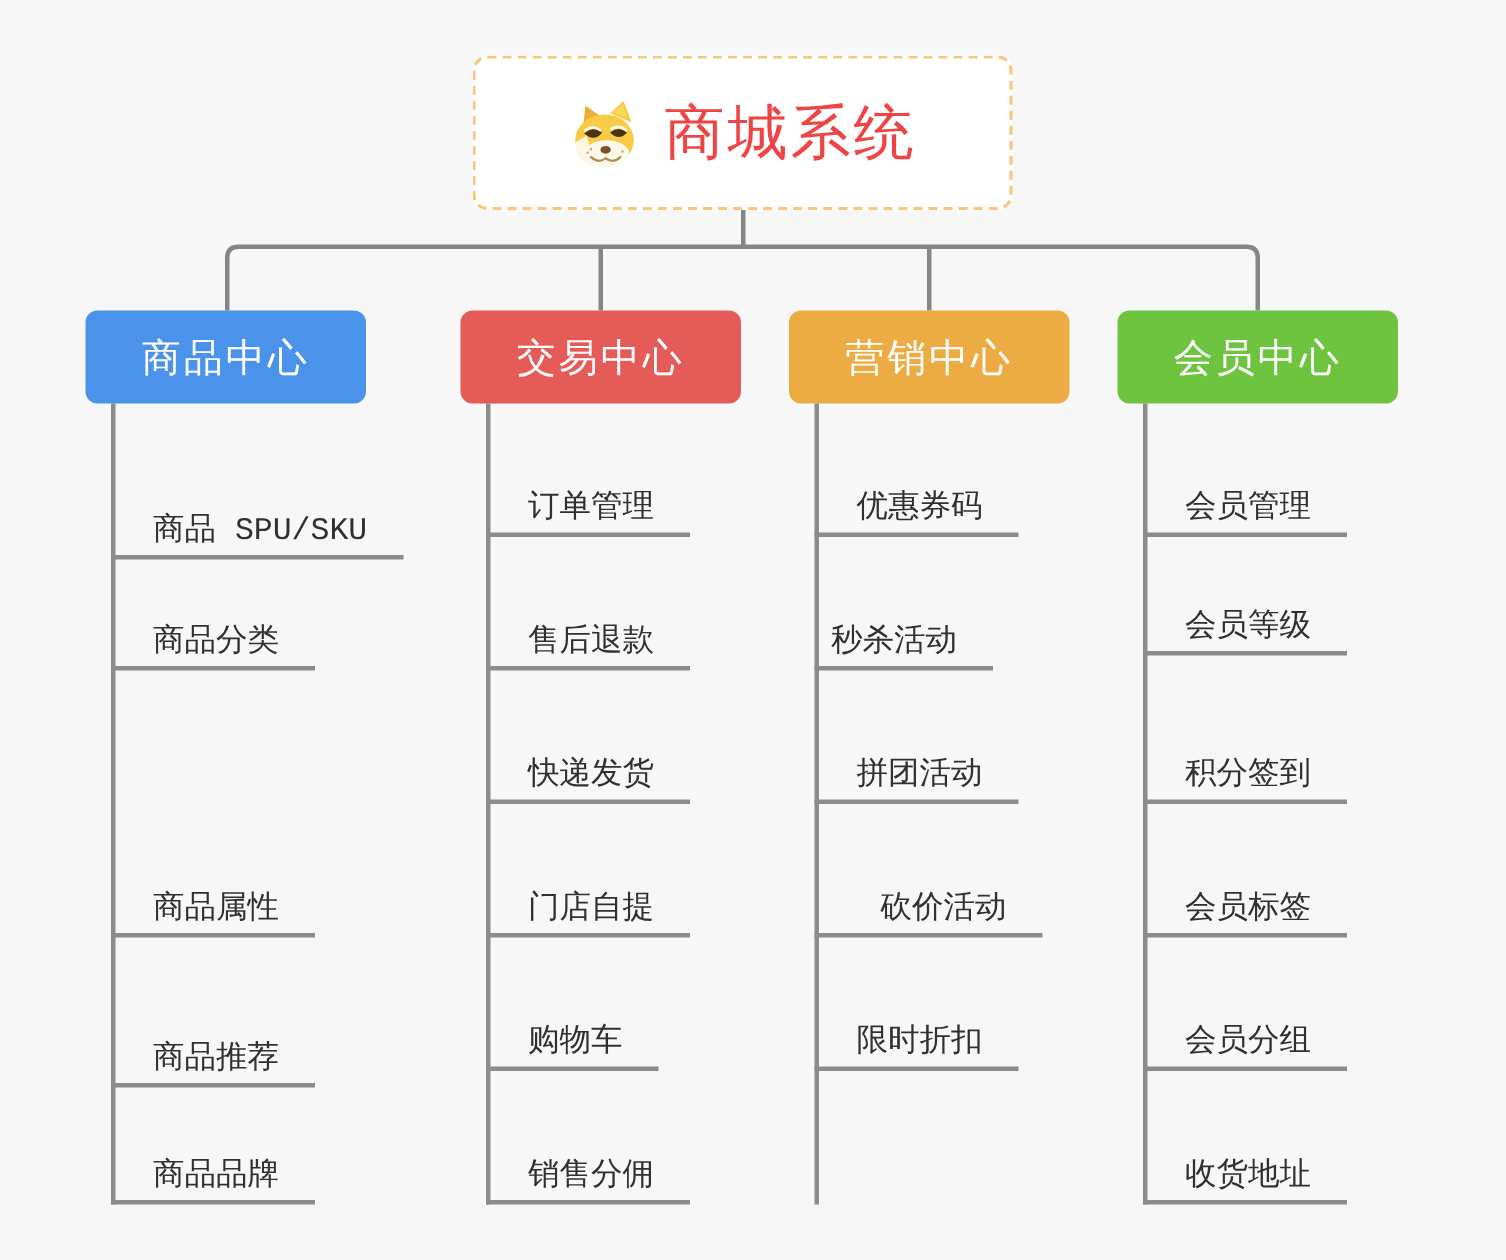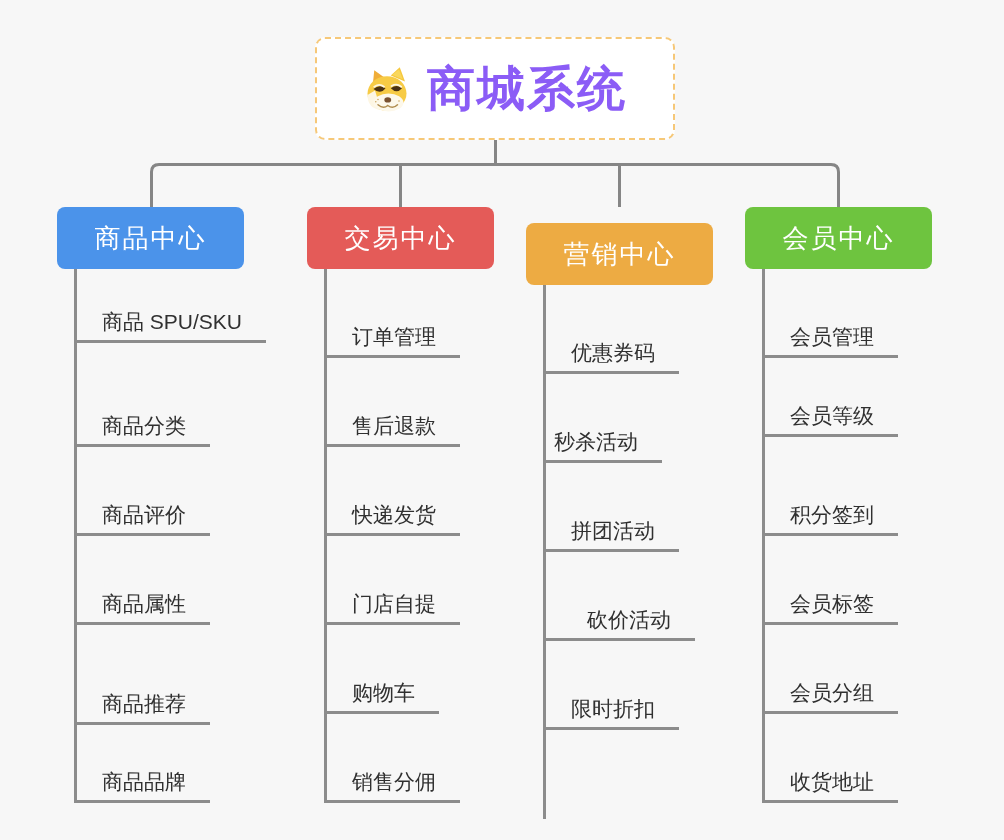--- a/index.html
+++ b/index.html
@@ -18,22 +18,22 @@
   .root-node{
     position:absolute;left:315px;top:37px;width:360px;height:103px;
     background:#ffffff;
     border:2px dashed #f6c878;
     border-radius:10px;
     box-sizing:border-box;
     display:flex;align-items:center;justify-content:center;gap:16px;
     cursor:pointer;
   }
   .root-title{
-    font-size:48px;font-weight:700;letter-spacing:2px;
-    color:#8b5cf6;line-height:1;
+    font-size:40px;font-weight:400;letter-spacing:2px;
+    color:#ef4444;line-height:1;
     white-space:nowrap;
   }
   .root-icon{width:48px;height:48px;flex:0 0 auto;}
   
   .branch{position:absolute;top:207px;width:260px;}
   .branch-header{
     width:187px;height:62px;
     border-radius:8px;
     color:#ffffff;font-size:26px;font-weight:500;letter-spacing:2px;
     display:flex;align-items:center;justify-content:center;
@@ -86,38 +86,37 @@
         <circle cx="48" cy="48" r="1.1" fill="#cfa966"></circle>
       </svg>
     </span>
     <span class="root-title">商城系统</span>
   </div>
 
   <div id="branches-host">
       <div class="branch" style="left: 57px;">
         <div class="branch-header" style="background: rgb(75, 147, 234);">商品中心</div>
         <div class="trunk" style="top: 62px; height: 534px;"></div>
-        <div class="leaf" style="top: 98px;">商品 SPU/SKU</div>
+        <div class="leaf" style="top: 128px; font-family: Liberation Mono, monospace;">商品 SPU/SKU</div>
         <div class="leaf" style="top: 202px;">商品分类</div>
-        <div class="leaf" style="top: 291px;">商品评价</div>
         <div class="leaf" style="top: 380px;">商品属性</div>
         <div class="leaf" style="top: 480px;">商品推荐</div>
         <div class="leaf" style="top: 558px;">商品品牌</div>
       </div>
       <div class="branch" style="left: 307px;">
         <div class="branch-header" style="background: rgb(228, 91, 88);">交易中心</div>
         <div class="trunk" style="top: 62px; height: 534px;"></div>
         <div class="leaf" style="top: 113px;">订单管理</div>
         <div class="leaf" style="top: 202px;">售后退款</div>
         <div class="leaf" style="top: 291px;">快递发货</div>
         <div class="leaf" style="top: 380px;">门店自提</div>
         <div class="leaf" style="top: 469px;">购物车</div>
         <div class="leaf" style="top: 558px;">销售分佣</div>
       </div>
-      <div class="branch" style="left: 526px; margin-top: 16px;">
+      <div class="branch" style="left: 526px;">
         <div class="branch-header" style="background: rgb(237, 171, 67);">营销中心</div>
         <div class="trunk" style="top: 62px; height: 534px;"></div>
         <div class="leaf" style="top: 113px;">优惠券码</div>
         <div class="leaf" style="top: 202px; padding-left: 11px;">秒杀活动</div>
         <div class="leaf" style="top: 291px;">拼团活动</div>
         <div class="leaf" style="top: 380px; padding-left: 44px;">砍价活动</div>
         <div class="leaf" style="top: 469px;">限时折扣</div>
       </div>
       <div class="branch" style="left: 745px;">
         <div class="branch-header" style="background: rgb(110, 196, 63);">会员中心</div>

